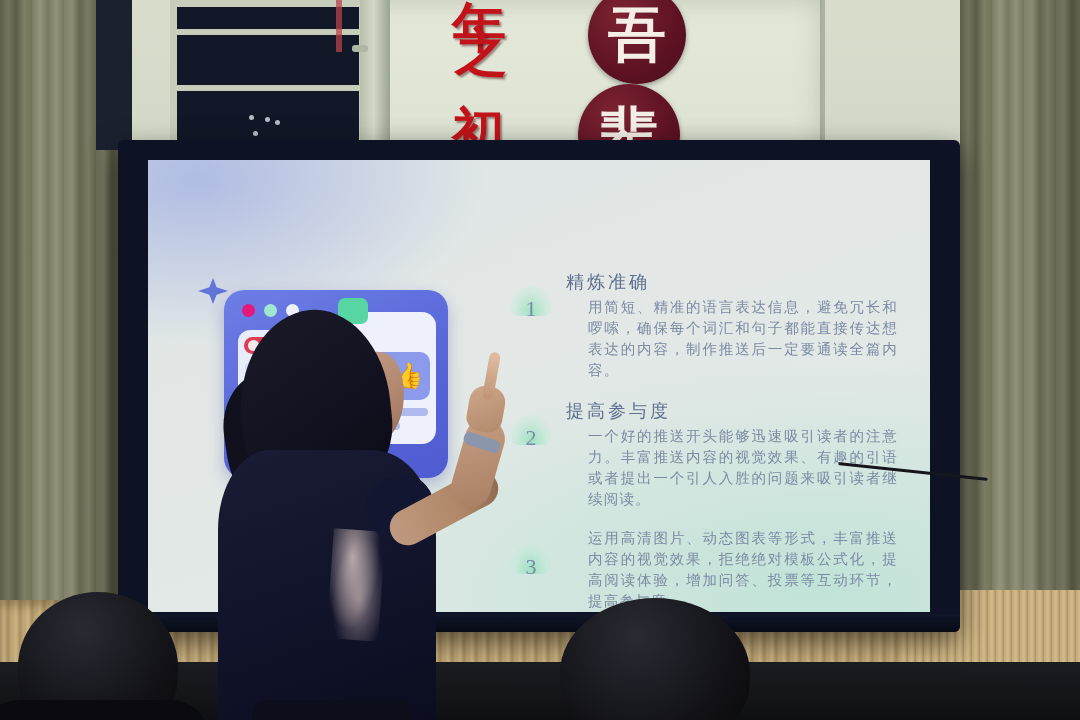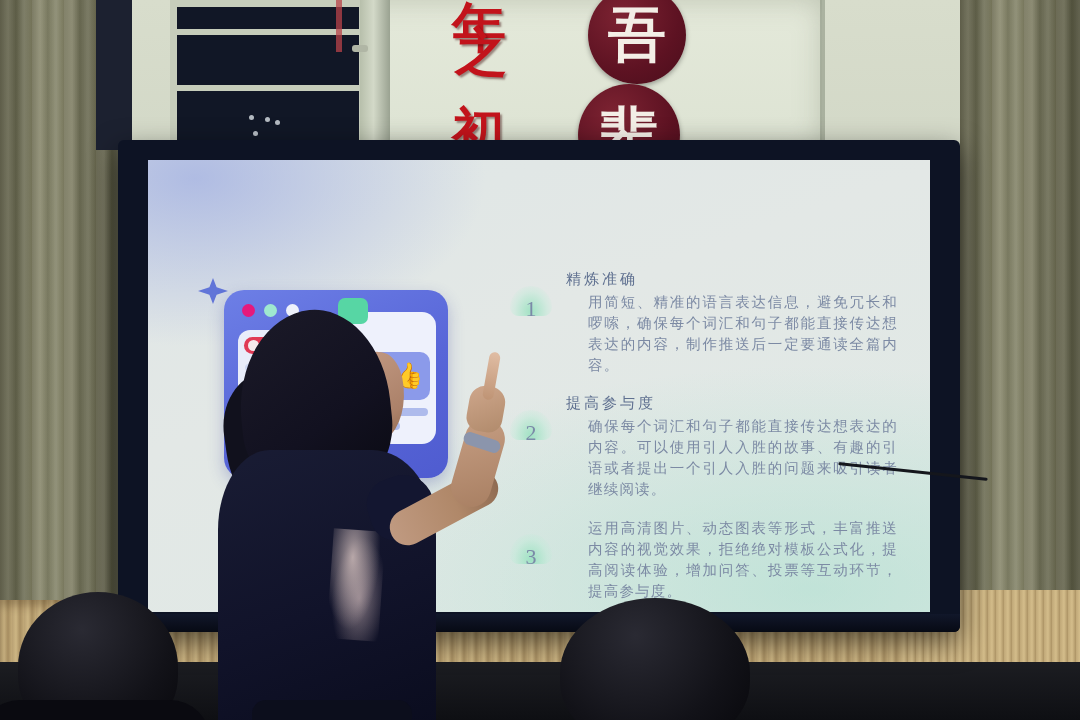--- a/index.html
+++ b/index.html
@@ -219,21 +219,21 @@
   .badge-blob {
     position:absolute; left:2px; top:0; width:42px; height:30px;
     background:radial-gradient(ellipse at 50% 85%, rgba(150,225,190,.85) 0%, rgba(190,235,215,.45) 55%, rgba(220,240,232,0) 80%);
     border-radius:24px 24px 10px 10px;
   }
   .badge-num {
     position:absolute; left:0; top:10px; width:46px; text-align:center;
     font-family:"Liberation Serif", serif; font-size:22px; color:#7b8aa8;
   }
   .item-head {
-    margin-left:58px; font-size:15px; color:#5f7090; letter-spacing:3px;
+    margin-left:58px; font-size:18px; color:#5f7090; letter-spacing:3px;
     font-family:"DejaVu Sans", sans-serif; margin-bottom:3px;
   }
   .item-body {
     margin-left:80px; font-size:14.5px; line-height:21px; color:#7c8aa4;
     letter-spacing:1.2px; font-family:"DejaVu Sans", sans-serif;
     text-align:justify; max-width:330px;
   }
 
   
   .presenter { position:absolute; left:200px; top:300px; width:340px; height:420px; }
@@ -397,21 +397,21 @@
             <div class="item-head">精炼准确</div>
             <div class="item-body">用简短、精准的语言表达信息，避免冗长和啰嗦，确保每个词汇和句子都能直接传达想表达的内容，制作推送后一定要通读全篇内容。</div>
           </div>
 
           <div class="item">
             <div class="badge-wrap">
               <div class="badge-blob"></div>
               <div class="badge-num">2</div>
             </div>
             <div class="item-head">提高参与度</div>
-            <div class="item-body">确保每个词汇和句子都能直接传达想表达的内容。可以使用引人入胜的故事、有趣的引语或者提出一个引人入胜的问题来吸引读者继续阅读。</div>
+            <div class="item-body">一个好的推送开头能够迅速吸引读者的注意力。丰富推送内容的视觉效果、有趣的引语或者提出一个引人入胜的问题来吸引读者继续阅读。</div>
           </div>
 
           <div class="item">
             <div class="badge-wrap">
               <div class="badge-blob"></div>
               <div class="badge-num">3</div>
             </div>
             <div class="item-body">运用高清图片、动态图表等形式，丰富推送内容的视觉效果，拒绝绝对模板公式化，提高阅读体验，增加问答、投票等互动环节，提高参与度。</div>
           </div>
 

